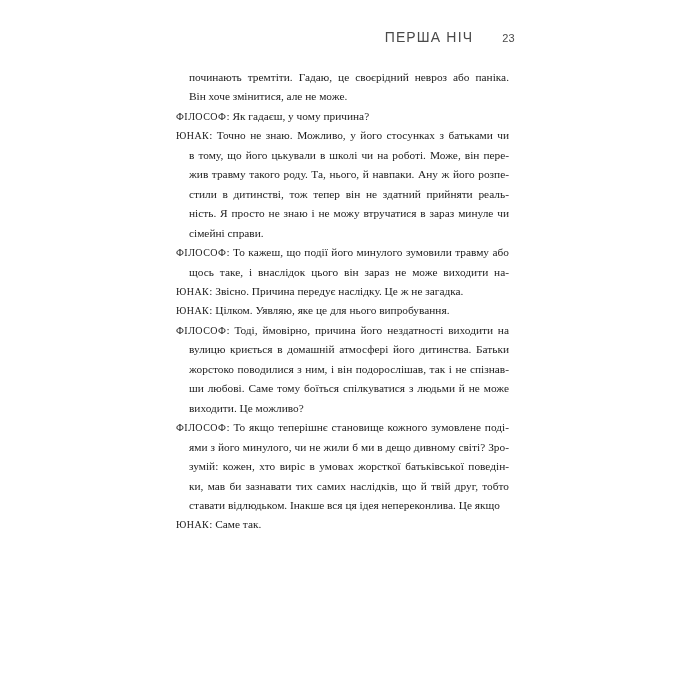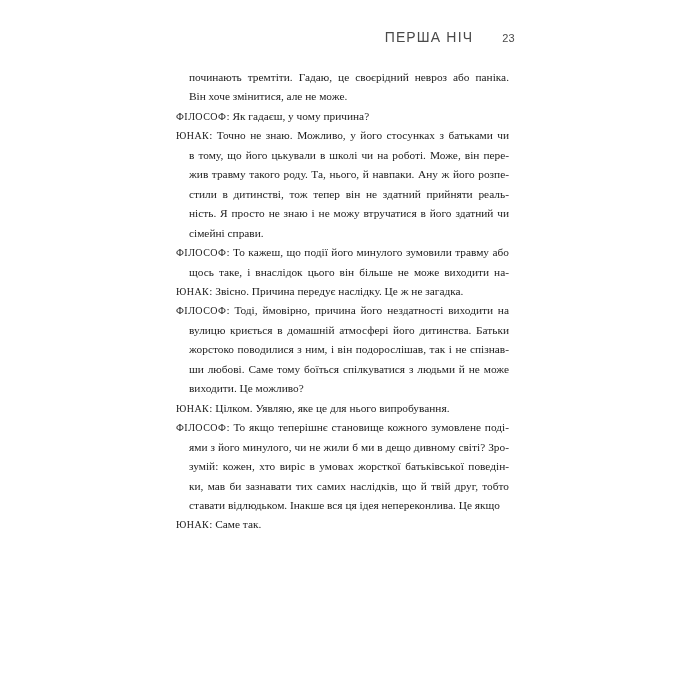--- a/index.html
+++ b/index.html
@@ -114,39 +114,39 @@
         <span class="ln last">Він хоче змінитися, але не може.</span>
       </p>
       <p class="para dialogue">
         <span class="ln last"><span class="speaker">ФІЛОСОФ</span><span class="speaker-sep">: </span>Як гадаєш, у чому причина?</span>
       </p>
       <p class="para dialogue">
         <span class="ln"><span class="speaker">ЮНАК</span><span class="speaker-sep">: </span>Точно не знаю. Можливо, у його стосунках з батьками чи</span>
         <span class="ln">в тому, що його цькували в школі чи на роботі. Може, він пере-</span>
         <span class="ln">жив травму такого роду. Та, нього, й навпаки. Ану ж його розпе-</span>
         <span class="ln">стили в дитинстві, тож тепер він не здатний прийняти реаль-</span>
-        <span class="ln">ність. Я просто не знаю і не можу втручатися в його здатний чи</span>
+        <span class="ln">ність. Я просто не знаю і не можу втручатися в зараз минуле чи</span>
         <span class="ln last">сімейні справи.</span>
       </p>
       <p class="para dialogue">
         <span class="ln"><span class="speaker">ФІЛОСОФ</span><span class="speaker-sep">: </span>То кажеш, що події його минулого зумовили травму або</span>
-        <span class="ln">щось таке, і внаслідок цього він більше не може виходити на-</span>
+        <span class="ln">щось таке, і внаслідок цього він зараз не може виходити на-</span>
       </p>
       <p class="para dialogue">
         <span class="ln last"><span class="speaker">ЮНАК</span><span class="speaker-sep">: </span>Звісно. Причина передує наслідку. Це ж не загадка.</span>
+      </p>
+      <p class="para dialogue">
+        <span class="ln last"><span class="speaker">ЮНАК</span><span class="speaker-sep">: </span>Цілком. Уявляю, яке це для нього випробування.</span>
       </p>
       <p class="para dialogue">
         <span class="ln"><span class="speaker">ФІЛОСОФ</span><span class="speaker-sep">: </span>Тоді, ймовірно, причина його нездатності виходити на</span>
         <span class="ln">вулицю криється в домашній атмосфері його дитинства. Батьки</span>
         <span class="ln">жорстоко поводилися з ним, і він подорослішав, так і не спізнав-</span>
         <span class="ln">ши любові. Саме тому боїться спілкуватися з людьми й не може</span>
         <span class="ln last">виходити. Це можливо?</span>
-      </p>
-      <p class="para dialogue">
-        <span class="ln last"><span class="speaker">ЮНАК</span><span class="speaker-sep">: </span>Цілком. Уявляю, яке це для нього випробування.</span>
       </p>
       <p class="para dialogue">
         <span class="ln"><span class="speaker">ФІЛОСОФ</span><span class="speaker-sep">: </span>То якщо теперішнє становище кожного зумовлене поді-</span>
         <span class="ln">ями з його минулого, чи не жили б ми в дещо дивному світі? Зро-</span>
         <span class="ln">зумій: кожен, хто виріс в умовах жорсткої батьківської поведін-</span>
         <span class="ln">ки, мав би зазнавати тих самих наслідків, що й твій друг, тобто</span>
         <span class="ln last">ставати відлюдьком. Інакше вся ця ідея непереконлива. Це якщо</span>
       </p>
       <p class="para dialogue">
         <span class="ln last"><span class="speaker">ЮНАК</span><span class="speaker-sep">: </span>Саме так.</span>

